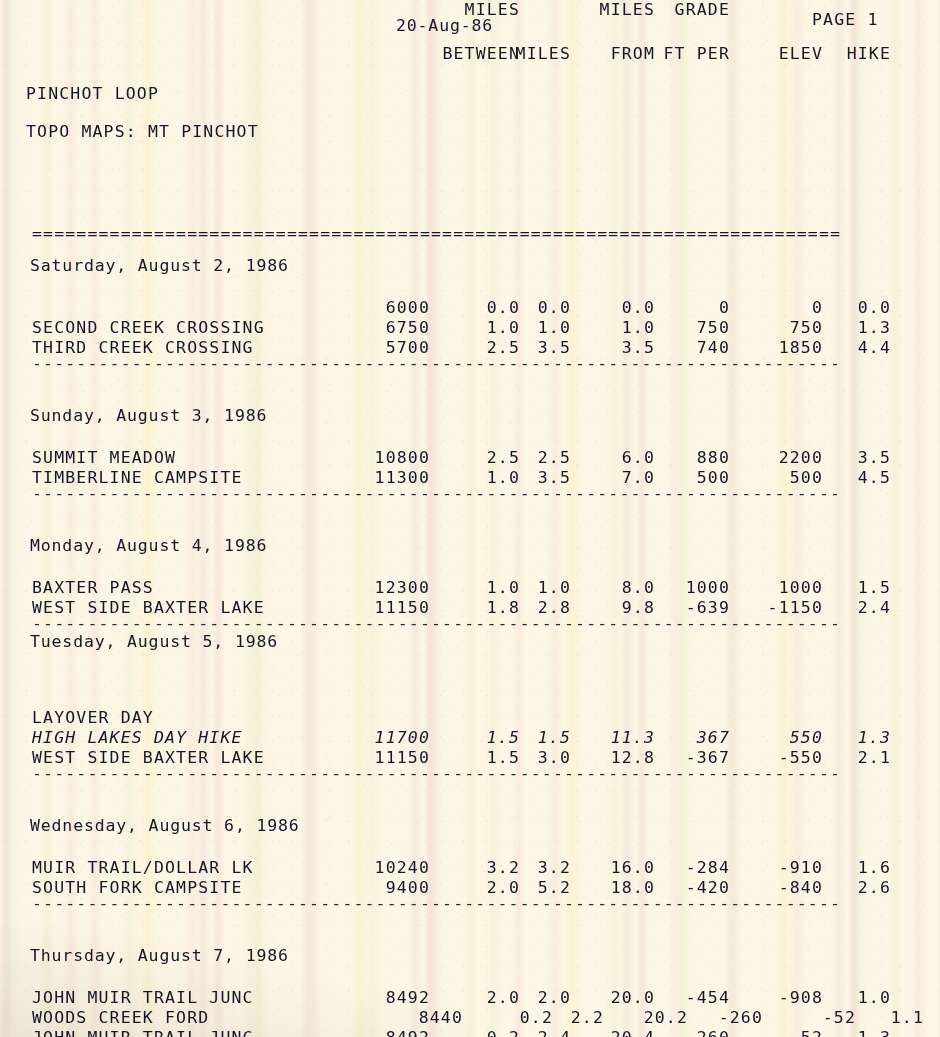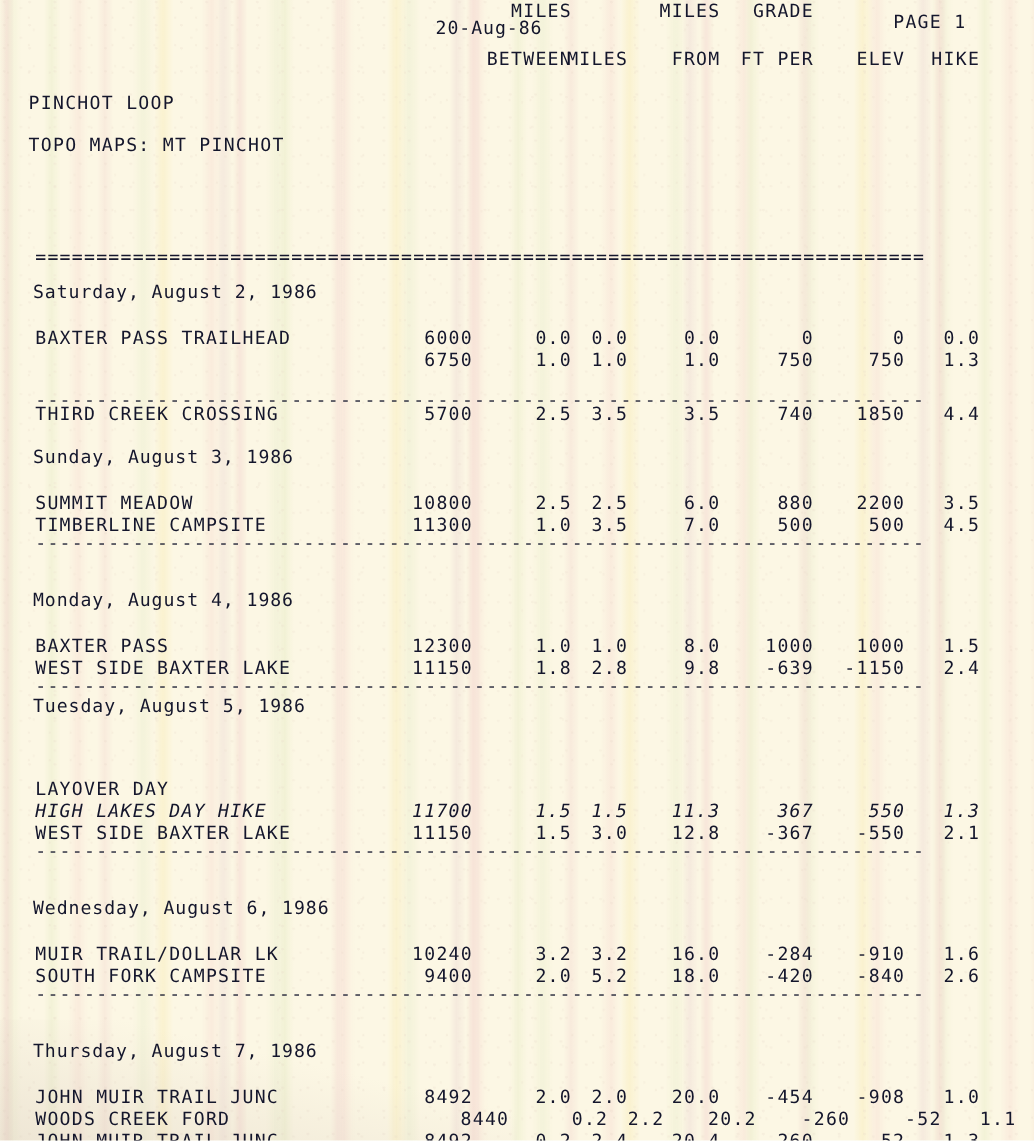--- a/index.html
+++ b/index.html
@@ -131,21 +131,21 @@
     white-space: pre;
   }
   .rule-dash { opacity: .92; }
 
   
   .c-name  { left: 32px;  text-align: left;  }
   .c-elev  { right: 510px; }   
   .c-btw   { right: 420px; }   
   .c-today { right: 369px; }   
   .c-start { right: 285px; }   
-  .c-grade { right: 200px; }   
+  .c-grade { right: 210px; }   
   .c-chg   { right: 117px; }   
   .c-hrs   { right: 49px;  }   
 
   .num { position: absolute; text-align: right; white-space: pre; }
 
   .day-block { position: absolute; left: 0; width: 940px; }
   .day-head  { position: absolute; left: 30px; }
   .trow      { position: absolute; left: 0; width: 940px; height: 20px; }
 </style>
 </head>
@@ -182,39 +182,39 @@
       </div>
 
     </div>
 
     <div class="rule-eq" style="top:228px">=========================================================================</div>
 
     <div id="day-blocks">
         <div class="day-block" style="top: 0px;">
           <div class="day-head tt mixed" style="top: 256px;">Saturday, August 2, 1986</div>
           <div class="trow" style="top: 298px;">
-            <span class="num tt caps c-name">BAXTER PASS TRAILHEAD</span>
             <span class="num tt caps c-elev">6000</span>
             <span class="num tt caps c-btw">0.0</span>
             <span class="num tt caps c-today">0.0</span>
             <span class="num tt caps c-start">0.0</span>
             <span class="num tt caps c-grade">0</span>
             <span class="num tt caps c-chg">0</span>
             <span class="num tt caps c-hrs">0.0</span>
           </div>
           <div class="trow" style="top: 318px;">
+            <span class="num tt caps c-name">SECOND CREEK CROSSING</span>
             <span class="num tt caps c-elev">6750</span>
             <span class="num tt caps c-btw">1.0</span>
             <span class="num tt caps c-today">1.0</span>
             <span class="num tt caps c-start">1.0</span>
             <span class="num tt caps c-grade">750</span>
             <span class="num tt caps c-chg">750</span>
             <span class="num tt caps c-hrs">1.3</span>
           </div>
-          <div class="trow" style="top: 338px; margin-top: 29px;">
+          <div class="trow" style="top: 338px;">
             <span class="num tt caps c-name">THIRD CREEK CROSSING</span>
             <span class="num tt caps c-elev">5700</span>
             <span class="num tt caps c-btw">2.5</span>
             <span class="num tt caps c-today">3.5</span>
             <span class="num tt caps c-start">3.5</span>
             <span class="num tt caps c-grade">740</span>
             <span class="num tt caps c-chg">1850</span>
             <span class="num tt caps c-hrs">4.4</span>
           </div>
           <div class="rule-dash" style="top: 358px;">-------------------------------------------------------------------------</div>

